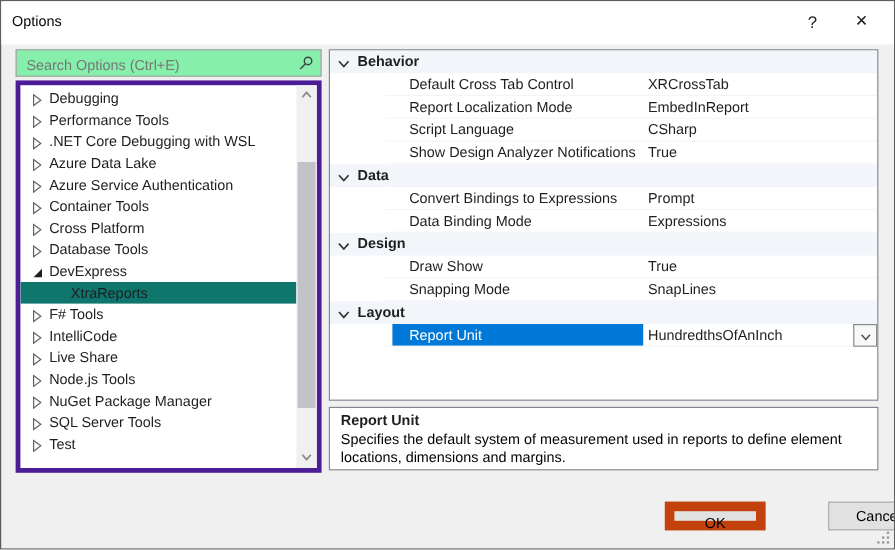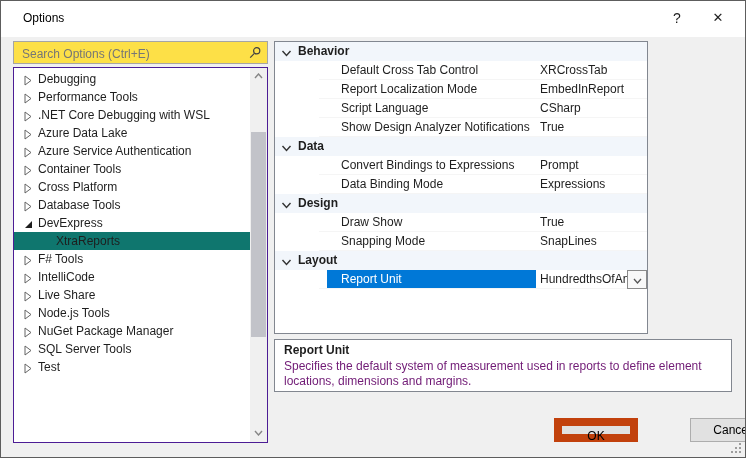--- a/index.html
+++ b/index.html
@@ -3,68 +3,68 @@
 <meta charset="utf-8">
 <style>
   html,body{margin:0;padding:0;background:#cfcfcf;}
   .dialog{
     position:relative;width:746px;height:458px;box-sizing:border-box;
     background:#f0f0f0;border:1px solid #5d5d5d;overflow:hidden;
     font-family:"Liberation Sans",sans-serif;font-size:12px;color:#1e1e1e;
   }
   
   .titlebar{position:absolute;left:0;top:0;width:100%;height:36px;background:#ffffff;}
-  .title{position:absolute;left:22px;top:10px;font-size:12px;color:#000;}
+  .title{position:absolute;left:9px;top:10px;font-size:12px;color:#000;}
   .tb-btn{position:absolute;top:4px;width:30px;height:26px;text-align:center;line-height:26px;
           font-size:14px;color:#1e1e1e;cursor:default;}
   .help-btn{left:661px;}
   .close-btn{left:702px;font-size:13px;}
   
   .search-box{position:absolute;left:12px;top:40px;width:255px;height:23px;box-sizing:border-box;
-              background:#fde047;border:1px solid #a5a5a5;}
+              background:#86efac;border:1px solid #a5a5a5;}
   .search-input{position:absolute;left:6px;top:4px;width:220px;border:0;outline:0;background:transparent;
                 font-family:"Liberation Sans",sans-serif;font-size:12px;color:#767676;}
   .search-input::placeholder{color:#767676;opacity:1;}
   .search-icon{position:absolute;right:5px;top:4px;width:14px;height:14px;}
   
-  .tree-panel{position:absolute;left:12px;top:66px;width:255px;height:376px;box-sizing:border-box;
-              background:#fff;border:1px solid #4c1d95;overflow:hidden;}
+  .tree-panel{position:absolute;left:12px;top:66px;width:255px;height:327px;box-sizing:border-box;
+              background:#fff;border:4px solid #4c1d95;overflow:hidden;}
   .tree-items{position:absolute;left:0;top:2px;right:17px;}
   .tree-item{position:relative;height:18px;line-height:18px;white-space:nowrap;}
   .tree-item .expander{position:absolute;left:9px;top:3px;width:11px;height:11px;}
   .tree-label{position:absolute;left:24px;top:0;}
   .tree-item.child .tree-label{left:42px;}
   .tree-item.selected{background:#0f766e;}
   
   .scrollbar{position:absolute;top:0;right:0;width:17px;height:100%;background:#f0f0f0;}
   .sb-arrow{position:absolute;left:0;width:17px;height:17px;text-align:center;}
   .sb-arrow svg{margin-top:5px;}
   .sb-up{top:0;}
   .sb-down{bottom:0;}
   .sb-thumb{position:absolute;left:1px;top:64px;width:15px;height:205px;background:#c2c3c9;}
   
-  .prop-panel{position:absolute;left:273px;top:40px;width:374px;height:293px;box-sizing:border-box;
+  .prop-panel{position:absolute;left:273px;top:40px;width:458px;height:293px;box-sizing:border-box;
               background:#fff;border:1px solid #828790;overflow:hidden;}
   .grid-row{position:relative;height:19px;line-height:19px;display:flex;box-sizing:border-box;white-space:nowrap;}
   .cat-row{background:#f2f6fb;}
   .cat-chevron{position:absolute;left:6px;top:4px;width:11px;height:11px;}
   .cat-label{margin-left:23px;font-weight:bold;}
   .prop-row{border-bottom:1px solid #f5f5f5;margin-left:44px;}
   .cell-indent{width:8px;flex:0 0 8px;background:#fff;}
   .cell-name{width:209px;flex:0 0 209px;box-sizing:border-box;padding-left:14px;overflow:hidden;}
   .cell-value{flex:1;box-sizing:border-box;padding-left:4px;overflow:hidden;}
   .prop-row.selected .cell-name{background:#0078d7;color:#fff;}
   .combo-btn{position:absolute;right:0;top:0;width:20px;height:19px;box-sizing:border-box;
              background:#f8f8f8;border:1px solid #8a8a8a;text-align:center;}
   .combo-btn svg{margin-top:6px;}
   
   .desc-panel{position:absolute;left:273px;top:338px;width:458px;height:53px;box-sizing:border-box;
               background:#fff;border:1px solid #828790;padding:3px 9px;overflow:hidden;}
   .desc-title{font-weight:bold;margin-bottom:2px;}
-  .desc-text{line-height:15px;color:#701a75;}
+  .desc-text{line-height:15px;color:#000000;}
   
   .btn{position:absolute;top:417px;width:84px;height:24px;box-sizing:border-box;background:#e1e1e1;
        text-align:center;line-height:21px;font-size:12px;color:#000;cursor:default;}
   .ok-btn{left:553px;border:8px solid #c2410c;}
   .cancel-btn{left:647px;border:1px solid #adadad;line-height:22px;margin-left:42px;}
   .resize-grip{position:absolute;right:3px;bottom:3px;width:12px;height:12px;}
 </style>
 </head>
 <body>
 

